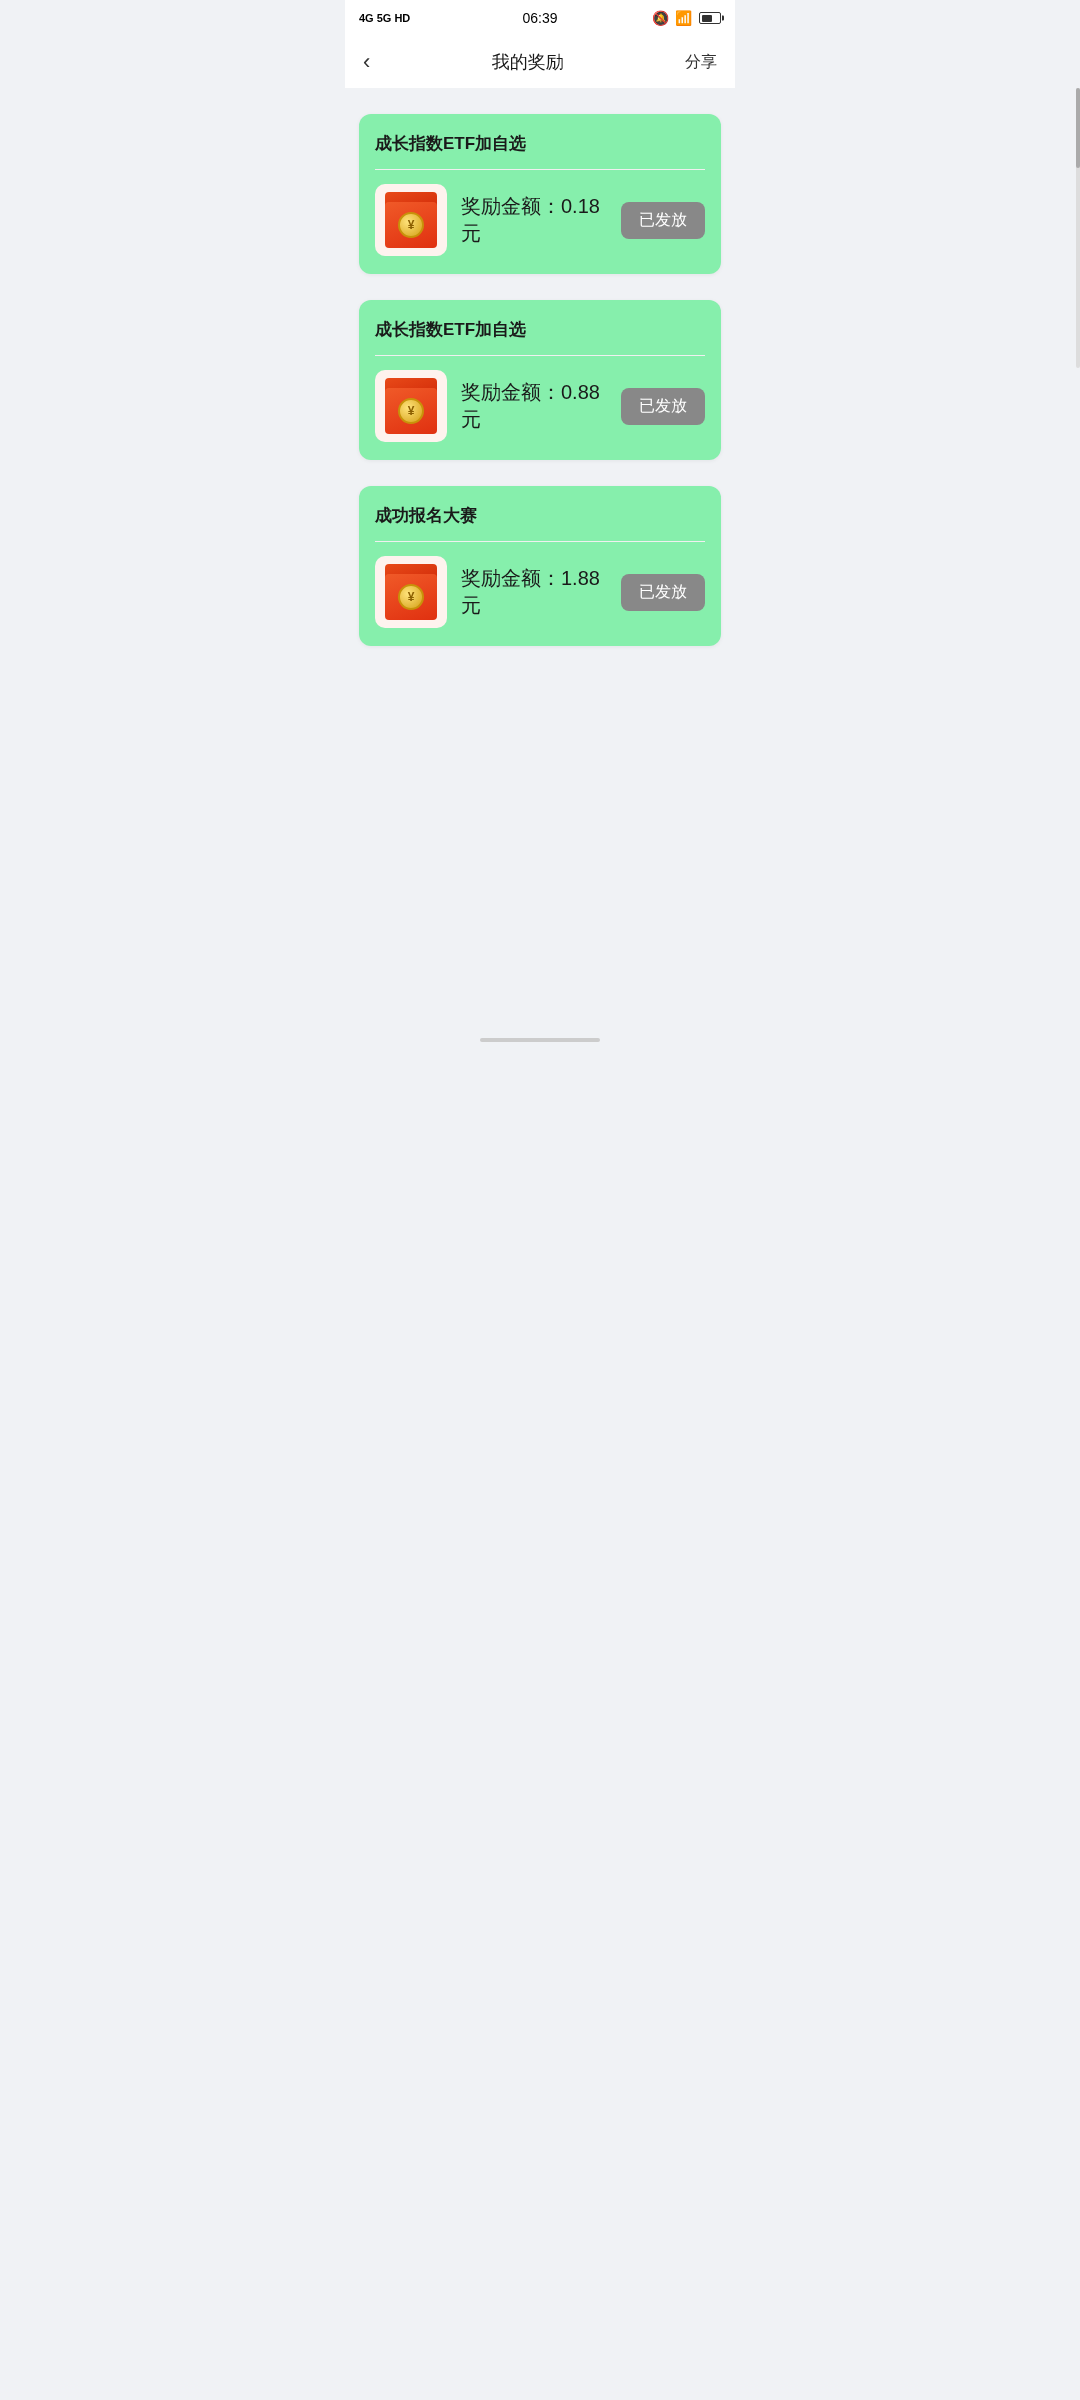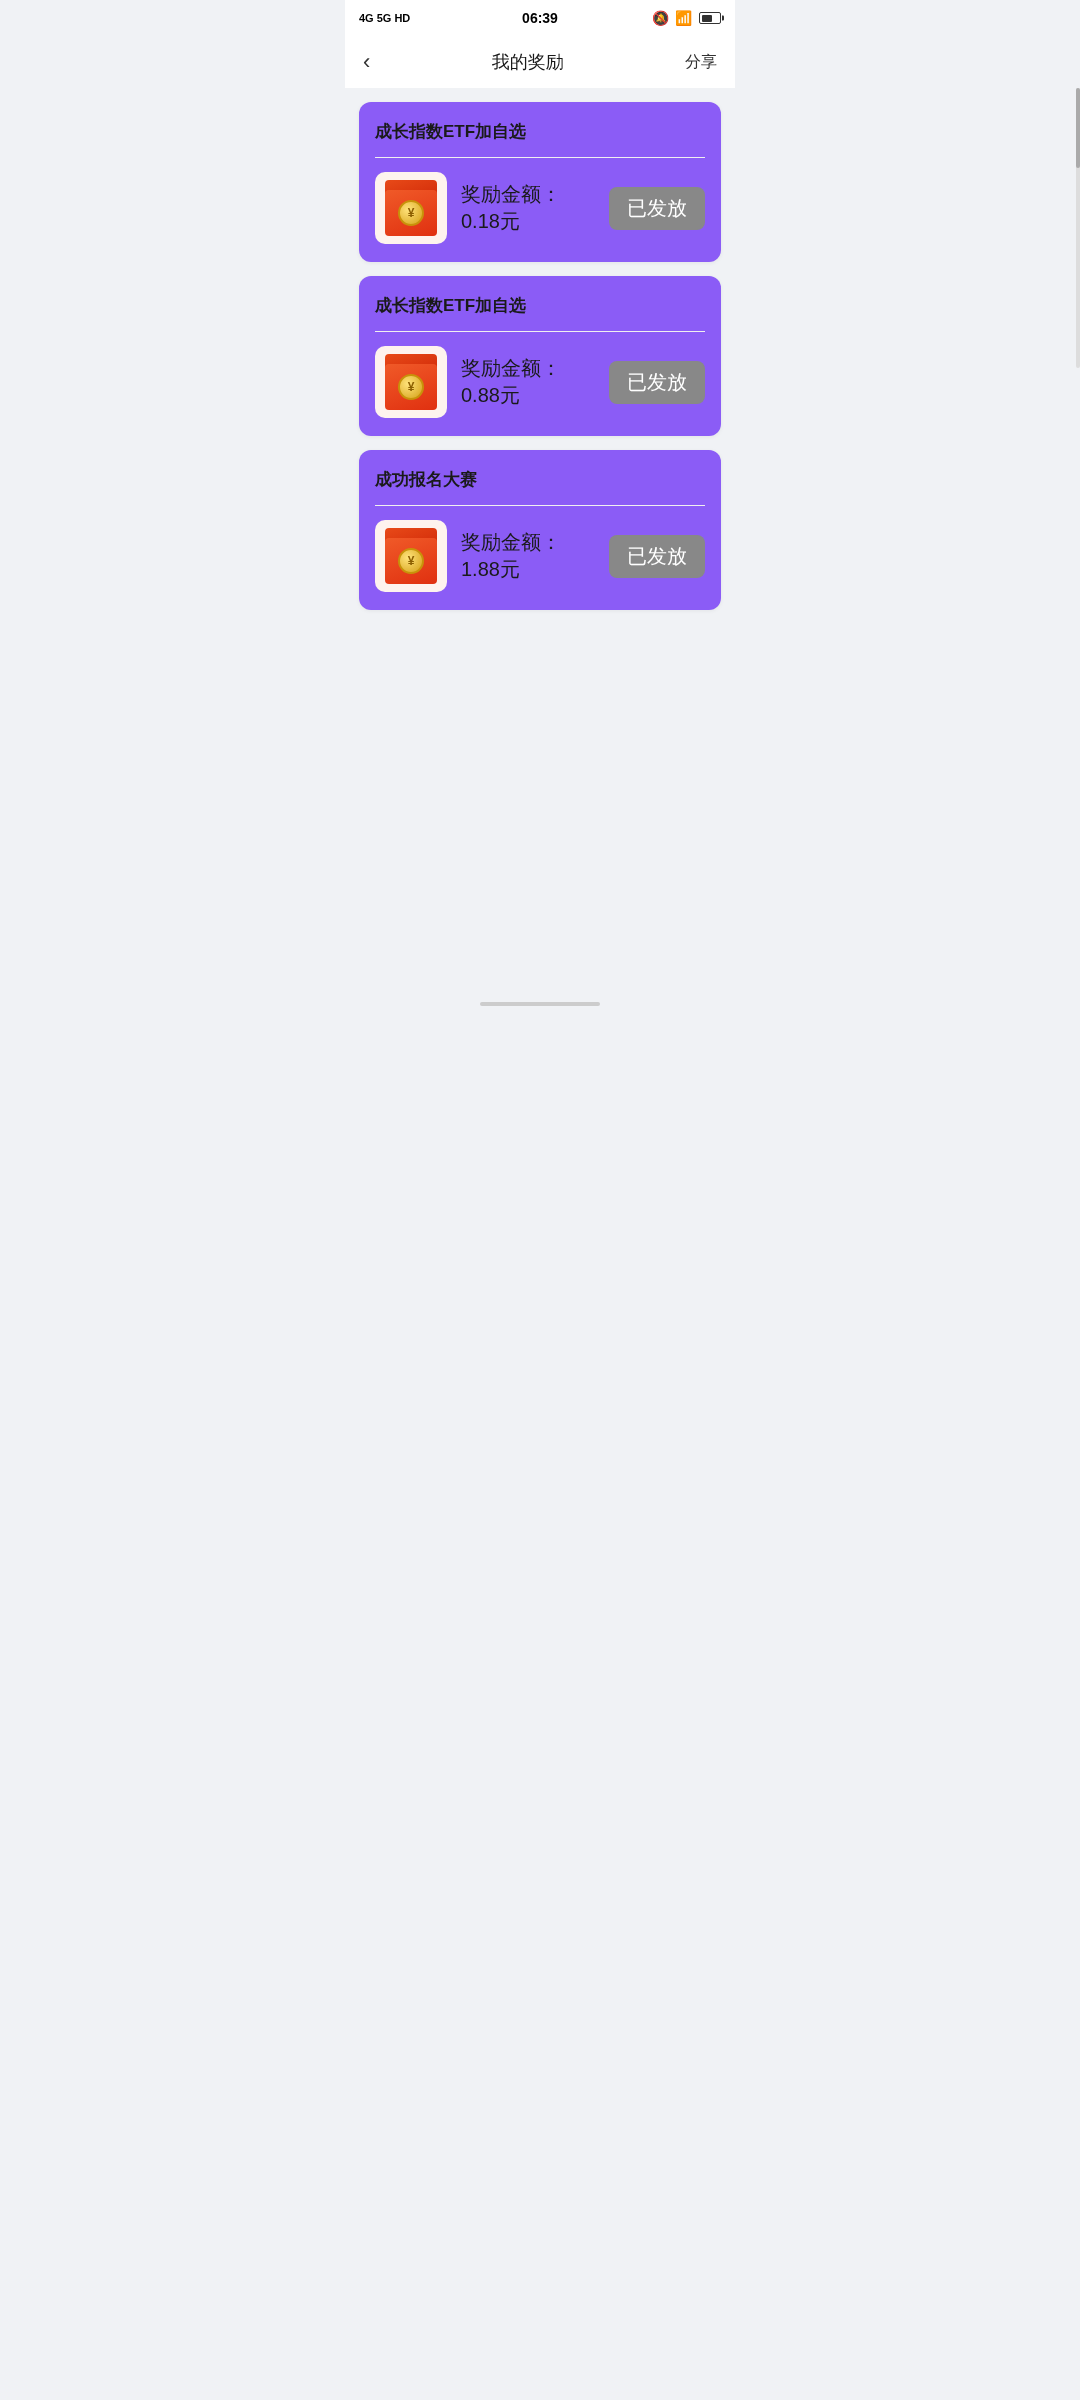--- a/index.html
+++ b/index.html
@@ -96,24 +96,25 @@
     .content {
       padding: 14px 14px 20px;
       display: flex;
       flex-direction: column;
       gap: 14px;
       background: #f0f2f5;
     }
 
     
     .reward-card {
-      background: #8b5cf6;
+      background: #86efac;
       border-radius: 12px;
       padding: 18px 16px;
       box-shadow: 0 1px 4px rgba(0,0,0,0.06);
+      margin-top: 12px;
     }
     .reward-card-title {
       font-size: 17px;
       font-weight: 600;
       color: #1a1a1a;
       margin-bottom: 14px;
       padding-bottom: 14px;
       border-bottom: 1px solid #f0f0f0;
     }
     .reward-row {
@@ -187,21 +188,21 @@
       font-size: 20px;
       color: #1a1a1a;
     }
 
     .issued-btn {
       background: #888;
       color: #fff;
       border: none;
       border-radius: 8px;
       padding: 8px 18px;
-      font-size: 20px;
+      font-size: 16px;
       cursor: pointer;
       white-space: nowrap;
       flex-shrink: 0;
     }
 
     
     .home-indicator {
       width: 100%;
       display: flex;
       justify-content: center;
@@ -234,21 +235,21 @@
   </style>
 </head>
 <body>
 
 <div class="status-bar">
   <div class="status-left">
     <span>4G</span>
     <span>5G</span>
     <span>HD</span>
   </div>
-  <div style="position:absolute;left:50%;transform:translateX(-50%);font-size:14px;font-weight:700;">06:39</div>
+  <div style="position:absolute;left:50%;transform:translateX(-50%);font-size:14px;font-weight:400;">06:39</div>
   <div class="status-right">
 
     <span style="font-size:14px;">🔕</span>
 
     <span style="font-size:14px;">📶</span>
 
     <div class="battery">
       <div class="battery-fill"></div>
     </div>
   </div>

